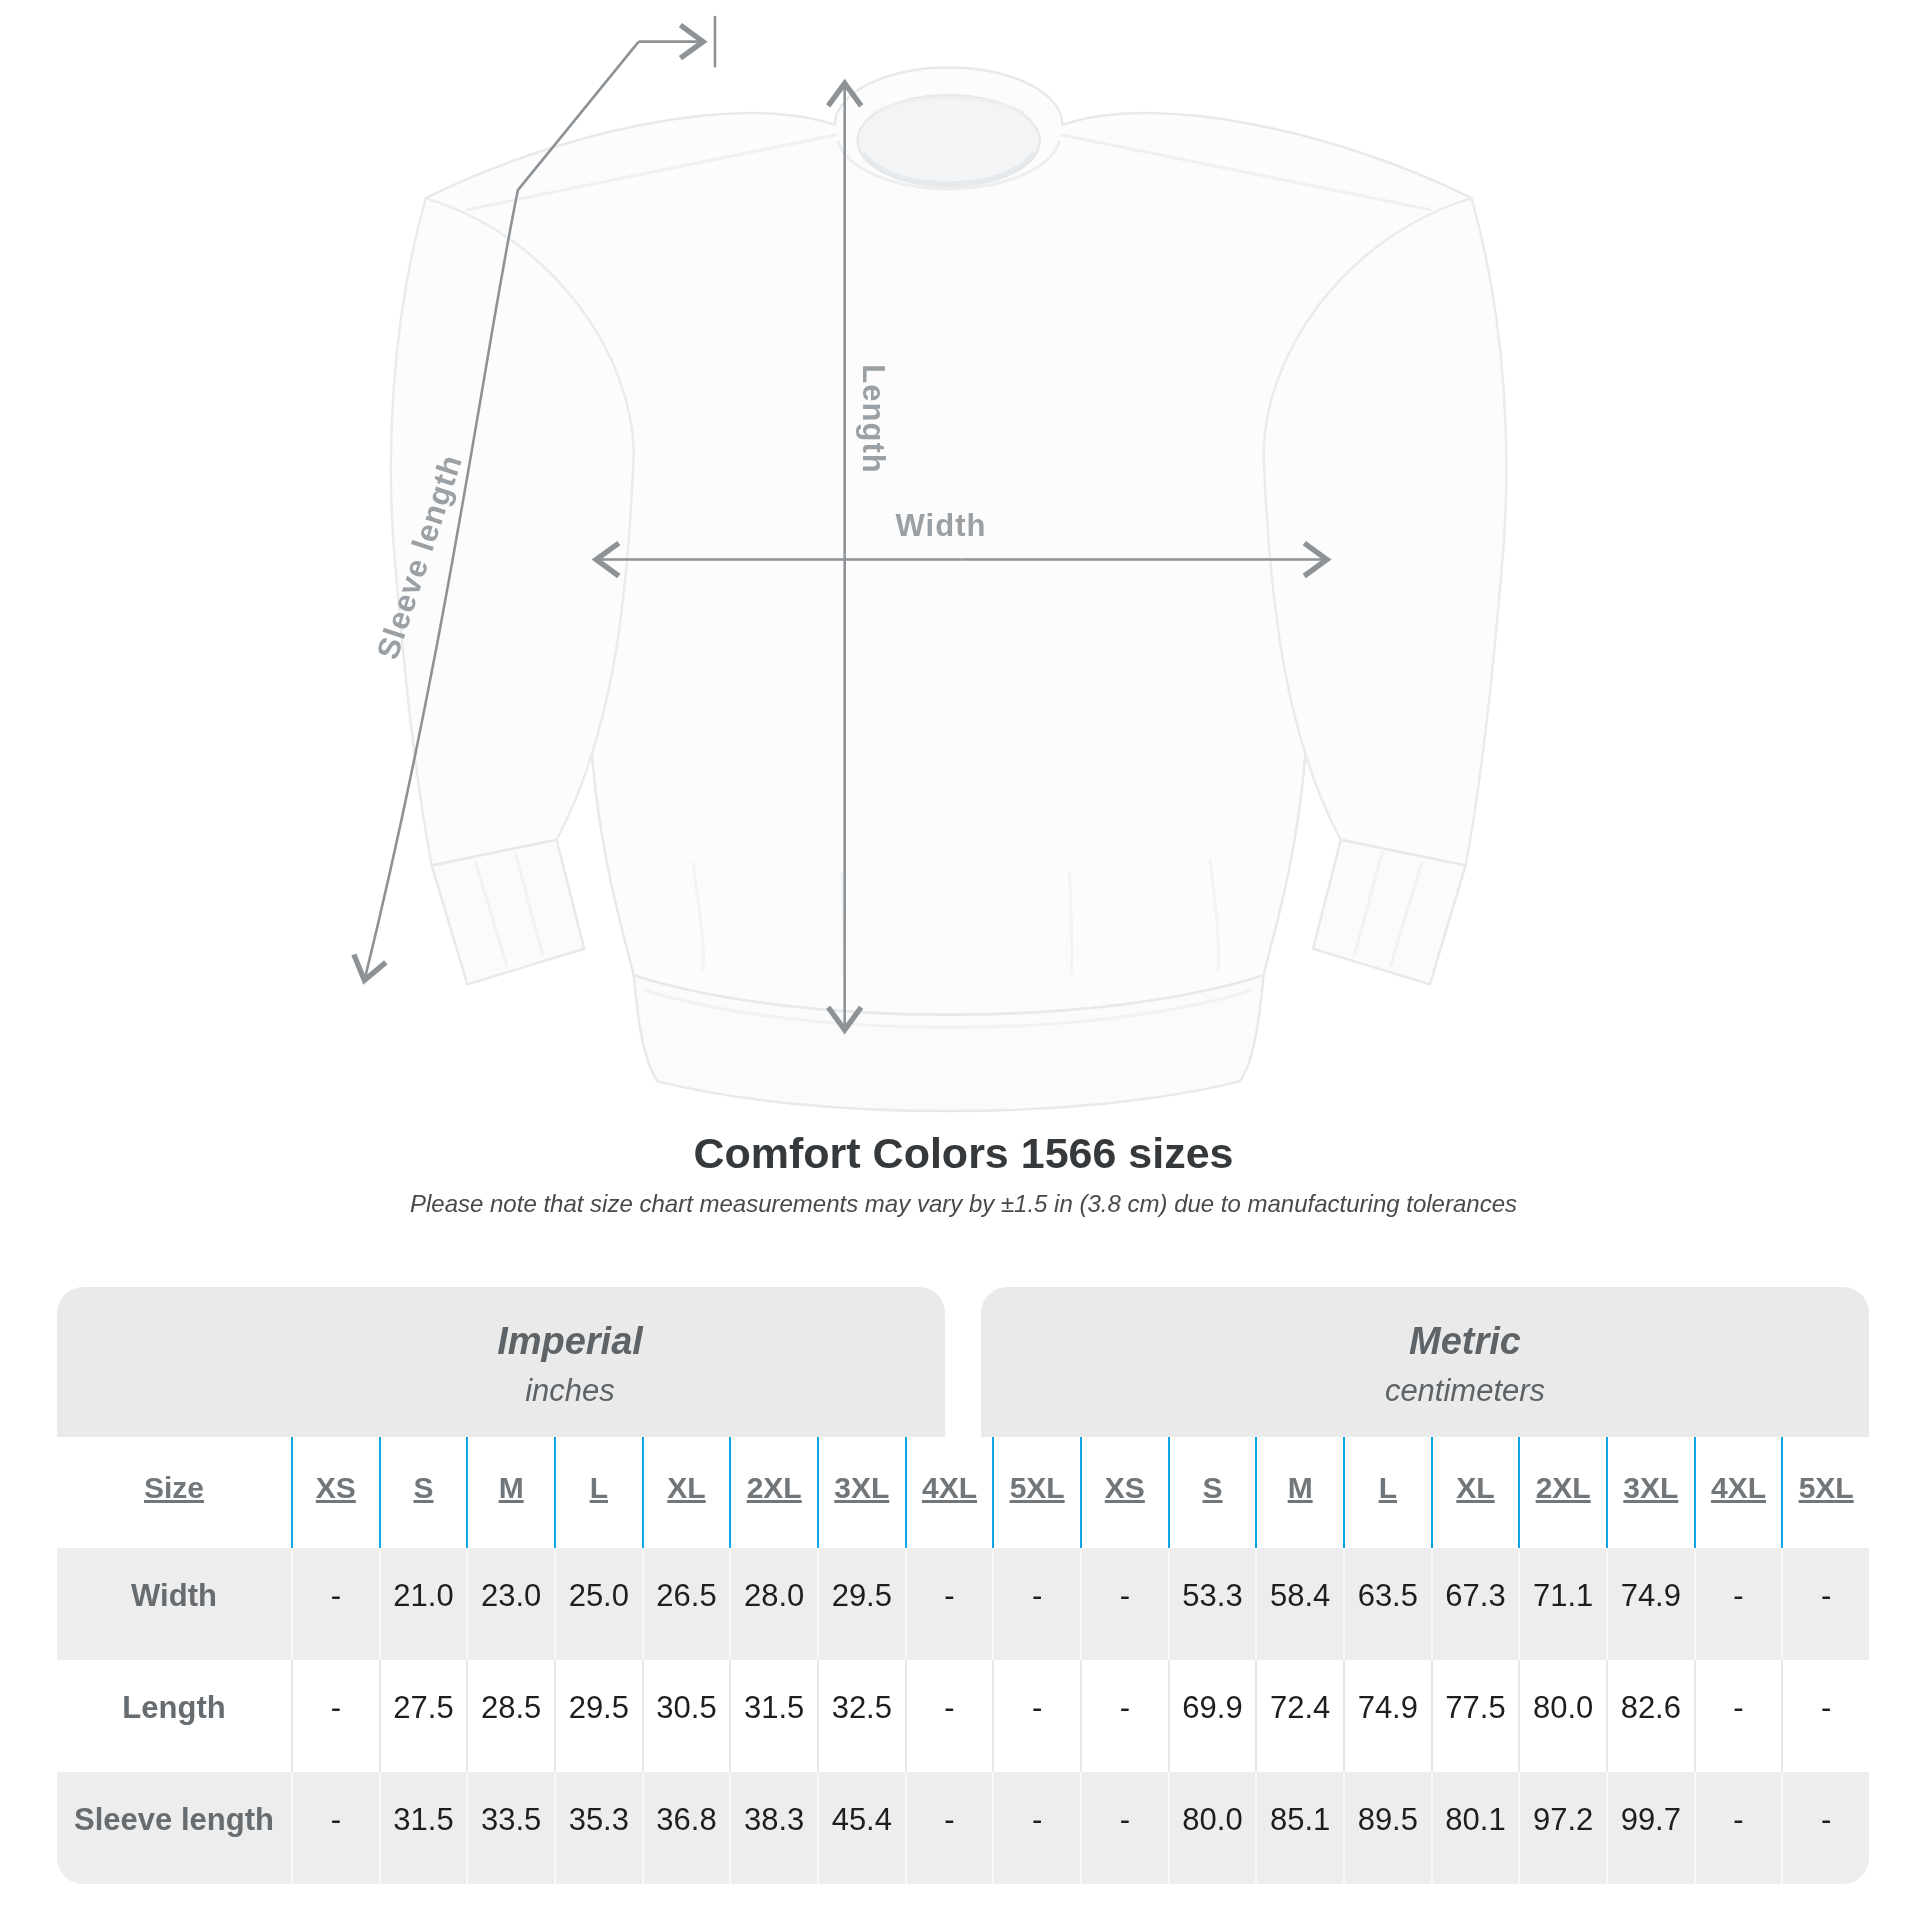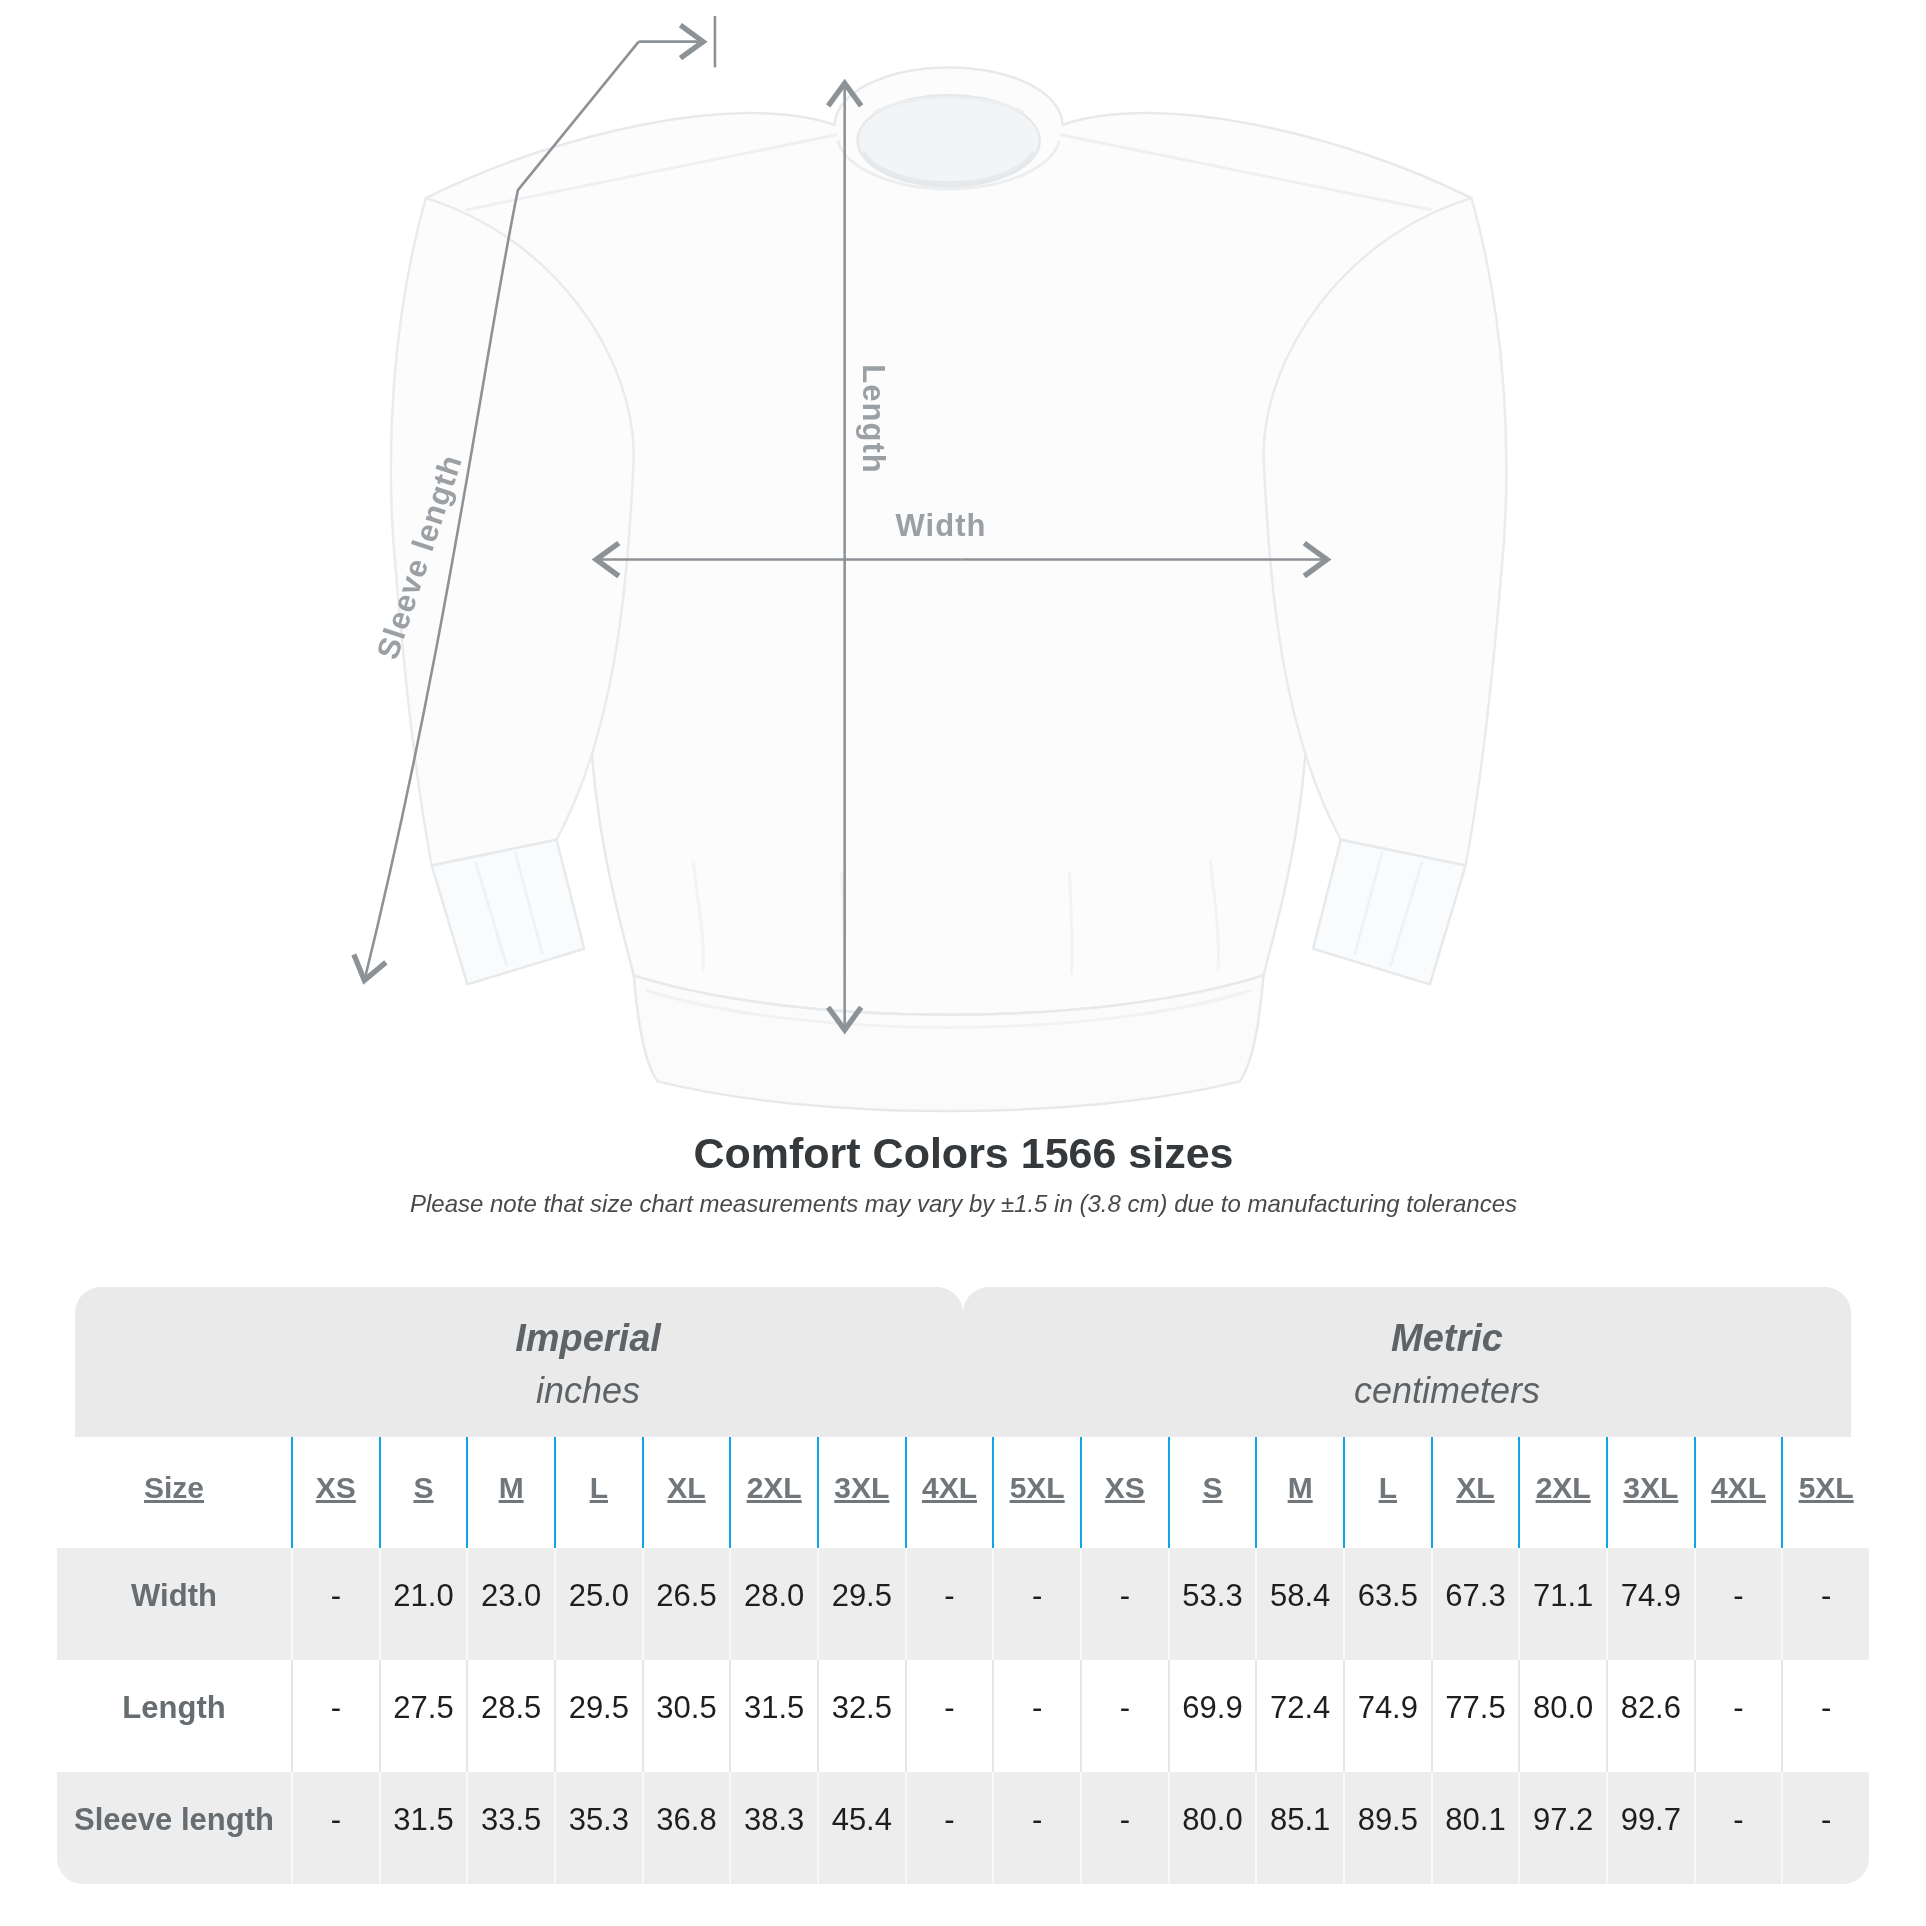--- a/index.html
+++ b/index.html
@@ -13,26 +13,26 @@
   .mlabel.sleeve{left:420px;top:557px;transform:translate(-50%,-50%) rotate(-72deg);white-space:nowrap;}
 
   
   .title{position:absolute;top:1129px;left:0;width:100%;text-align:center;
          font-size:43px;font-weight:bold;color:#35393c;}
   .subtitle{position:absolute;top:1190px;left:0;width:100%;text-align:center;
          font-size:24px;font-style:italic;color:#47494b;}
 
   
   .tbl{position:absolute;left:57px;top:1287px;width:1812px;}
-  .band{display:flex;justify-content:center;height:150px;}
+  .band{display:flex;justify-content:space-between;height:150px;}
   .band .half{width:888px;background:#eaeaeb;border-radius:26px 26px 0 0;
               display:flex;flex-direction:column;align-items:center;justify-content:center;
               padding-top:4px;box-sizing:border-box;color:#5d6366;}
   .band .glabel{font-size:38px;font-weight:bold;font-style:italic;}
-  .band .gsub{font-size:36px;font-style:italic;margin-top:10px;}
+  .band .gsub{font-size:31px;font-style:italic;margin-top:10px;}
   .band .half.imp .gwrap{transform:translateX(69px);}
   .band .half.met .gwrap{transform:translateX(40px);}
   .gwrap{display:flex;flex-direction:column;align-items:center;}
 
   .trow{display:grid;grid-template-columns:234px repeat(18,1fr);}
   .trow.head{height:111px;background:#ffffff;}
   .trow.data{height:112px;}
   .trow.shade{background:#ededee;}
   .trow.plainrow{background:#ffffff;}
   .trow:last-child{border-radius:0 0 26px 26px;overflow:hidden;}

